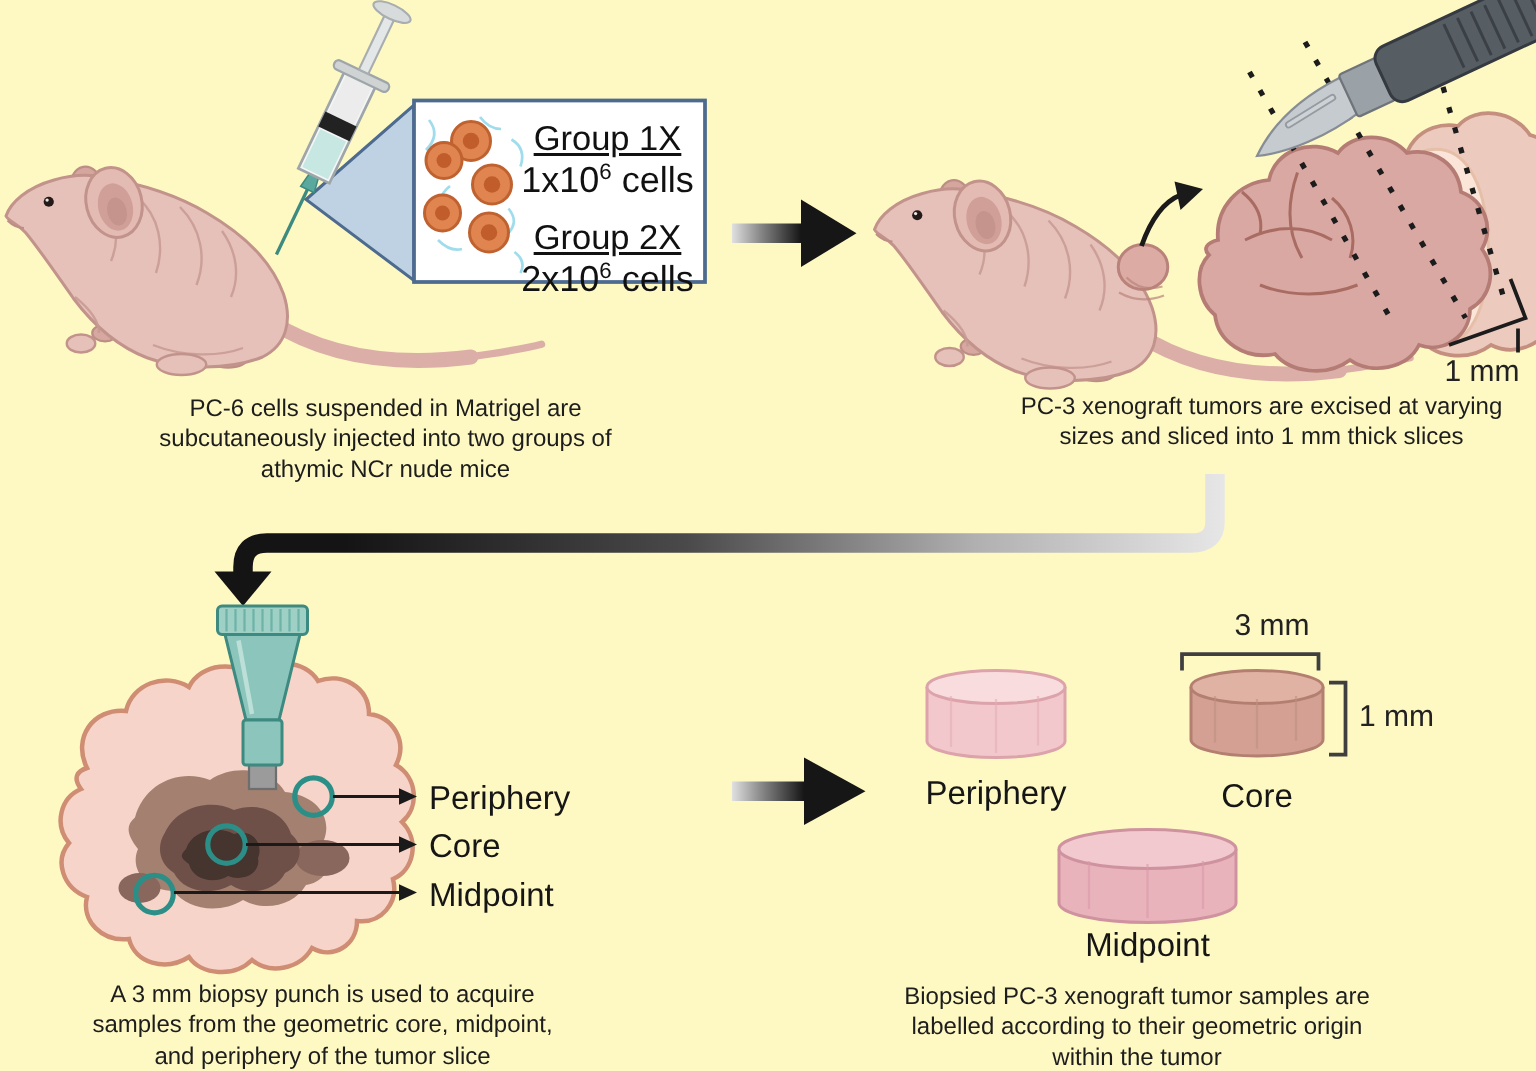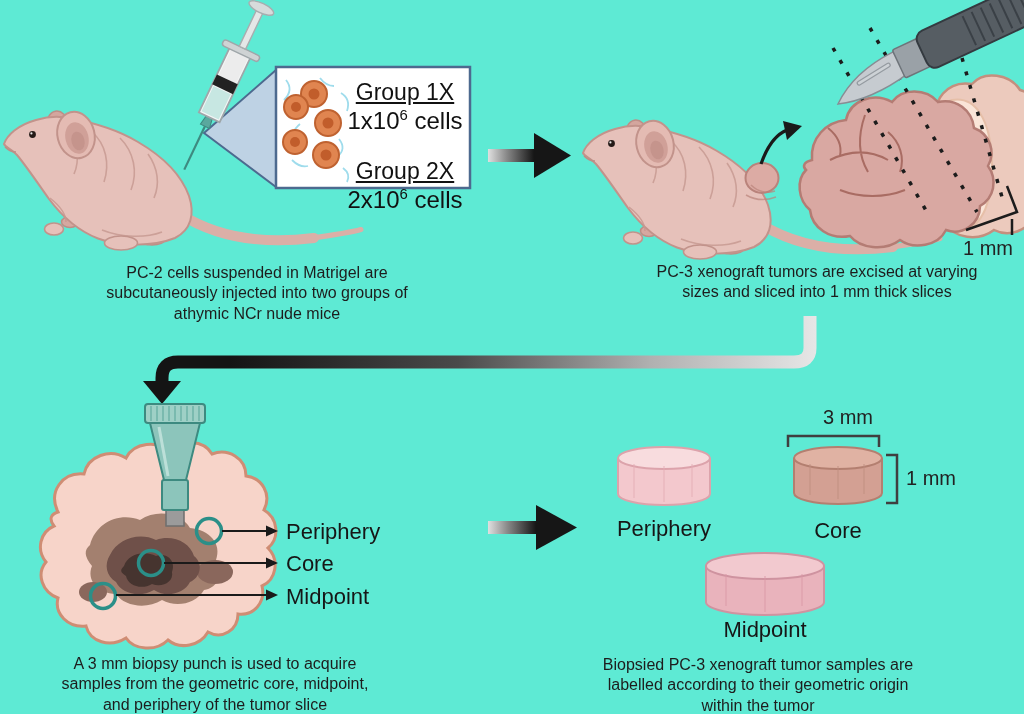--- a/index.html
+++ b/index.html
@@ -1,25 +1,25 @@
 <!DOCTYPE html>
 <html><head>
 <meta charset="utf-8">
 <style>
   html,body{margin:0;padding:0;background:#ffffff;}
-  .figure{position:relative;width:1024px;height:714px;background:#5eead4;overflow:hidden;
+  .figure{position:relative;width:1024px;height:714px;background:#fef9c3;overflow:hidden;
           font-family:"Liberation Sans",sans-serif;color:#1d1d1d;}
   .figure svg{position:absolute;left:0;top:0;z-index:0;}
   .txt{position:absolute;z-index:2;}
   .cap{text-align:center;font-size:16px;line-height:1.27;color:#1d1d1d;}
   .grpbox{left:338px;top:79px;width:134px;text-align:center;color:#111;}
   .grp-name{font-size:23px;text-decoration:underline;line-height:1.15;}
   .grp-dose{font-size:24px;margin-top:2px;line-height:1.15;}
   .grp-dose sup{font-size:0.62em;}
-  .grp-gap{margin-top:23px;}
+  .grp-gap{margin-top:10px;}
   .rlabel{font-size:22px;color:#161616;line-height:1.18;}
   .slabel{font-size:22px;color:#161616;text-align:center;line-height:1.18;}
   .mm{font-size:20px;color:#222;line-height:1.1;}
 </style>
 </head>
 <body>
 
 <div class="figure">
 
 <svg width="1024" height="714" viewBox="0 0 1024 714">
@@ -234,22 +234,22 @@
   </g>
 </svg>
 
 <div class="txt grpbox">
   <div class="grp-name">Group 1X</div>
   <div class="grp-dose"><span>1x10</span><sup>6</sup> <span>cells</span></div>
   <div class="grp-name grp-gap">Group 2X</div>
   <div class="grp-dose"><span>2x10</span><sup>6</sup> <span>cells</span></div>
 </div>
 
-<div class="txt cap" style="left:87px;top:263px;width:340px;">PC-2 cells suspended in Matrigel are subcutaneously injected into two groups of athymic NCr nude mice</div>
-<div class="txt cap" style="left:652px;top:262px;width:330px;">PC-3 xenograft tumors are excised at varying sizes and sliced into 1 mm thick slices</div>
+<div class="txt cap" style="left:87px;top:263px;width:340px;">PC-6 cells suspended in Matrigel are subcutaneously injected into two groups of athymic NCr nude mice</div>
+<div class="txt cap" style="left:676px;top:262px;width:330px;">PC-3 xenograft tumors are excised at varying sizes and sliced into 1 mm thick slices</div>
 <div class="txt cap" style="left:50px;top:654px;width:330px;">A 3 mm biopsy punch is used to acquire samples from the geometric core, midpoint, and periphery of the tumor slice</div>
 <div class="txt cap" style="left:588px;top:655px;width:340px;">Biopsied PC-3 xenograft tumor samples are labelled according to their geometric origin within the tumor</div>
 
 <div class="txt mm" style="left:963px;top:237px;">1 mm</div>
 
 <div class="txt rlabel" style="left:286px;top:519px;">Periphery</div>
 <div class="txt rlabel" style="left:286px;top:551px;">Core</div>
 <div class="txt rlabel" style="left:286px;top:584px;">Midpoint</div>
 
 <div class="txt slabel" style="left:604px;top:516px;width:120px;">Periphery</div>

